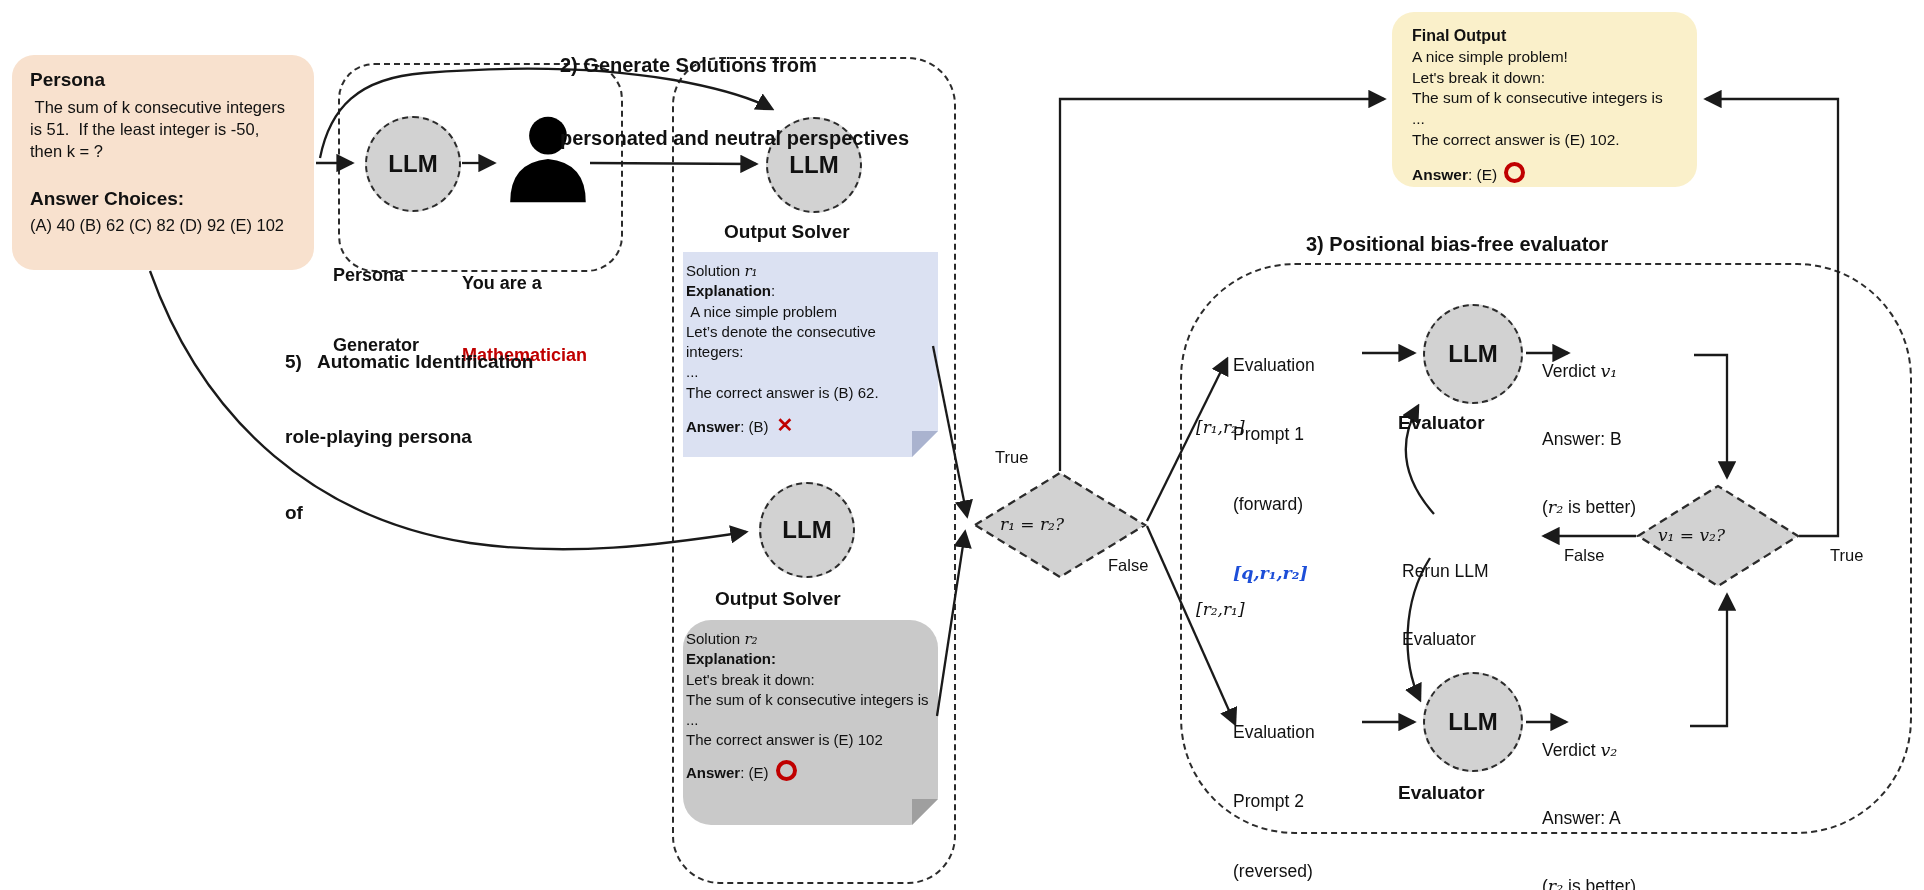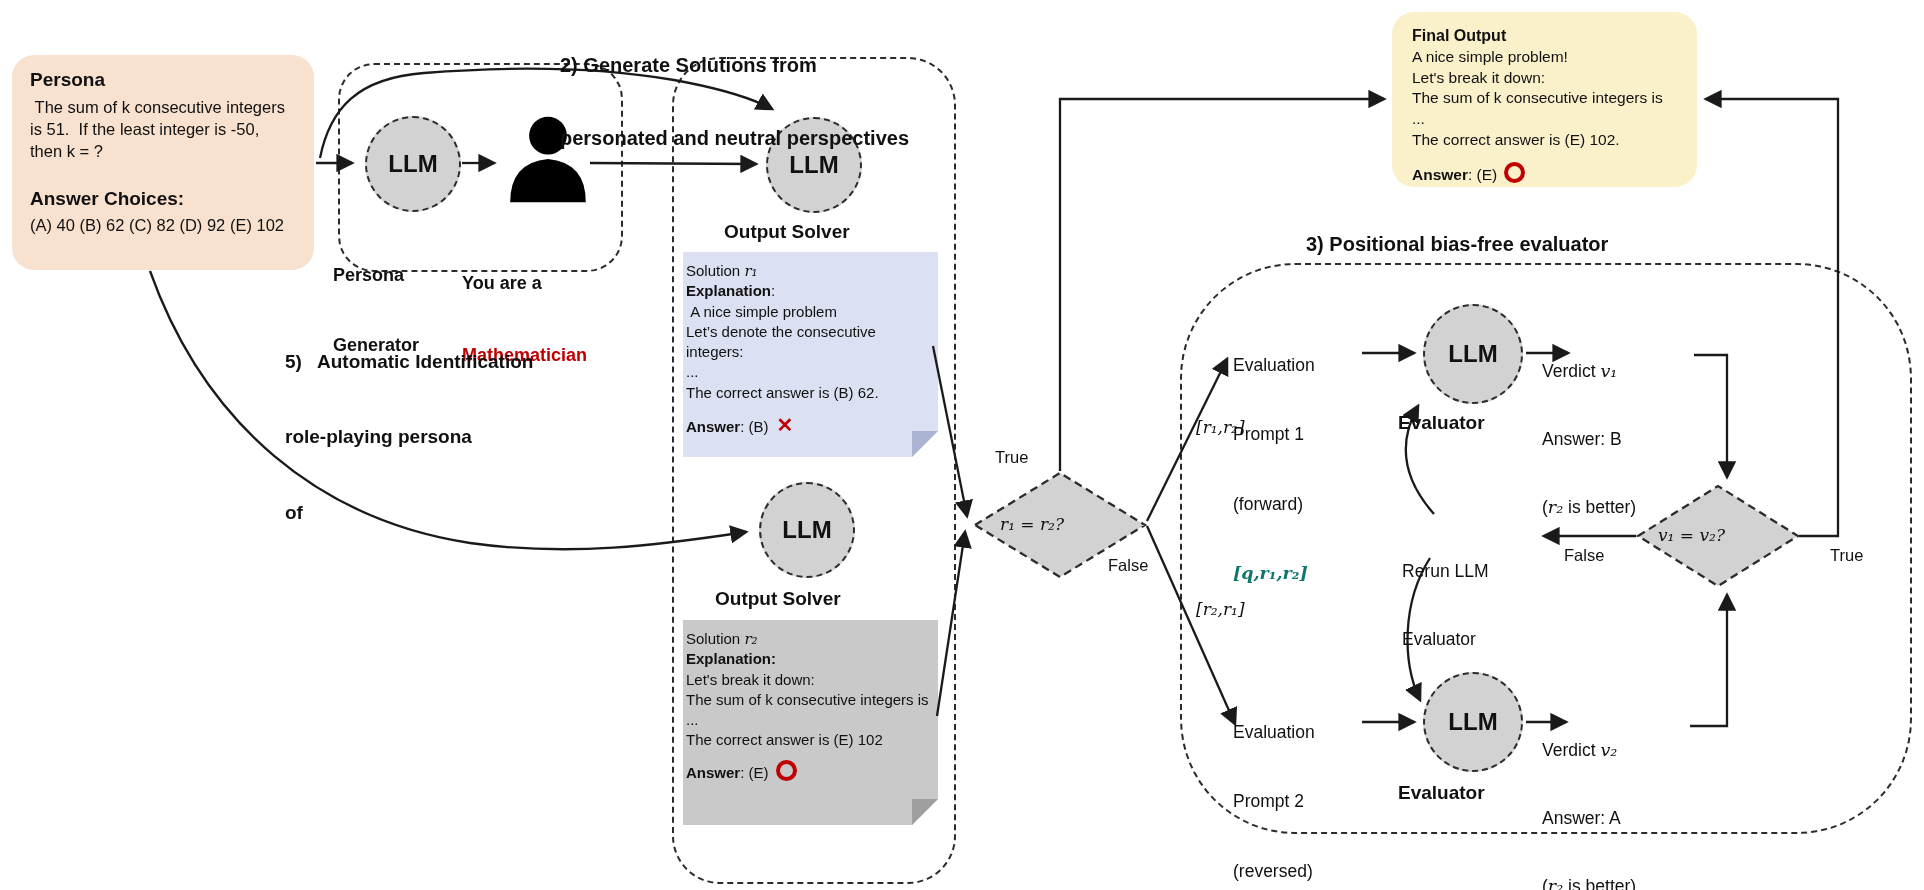--- a/index.html
+++ b/index.html
@@ -2,37 +2,37 @@
 <html><head>
 <meta charset="utf-8">
 <style>
   html,body{margin:0;padding:0;background:#fff;}
   .canvas{position:relative;width:1924px;height:890px;background:#ffffff;overflow:hidden;
           font-family:"Liberation Sans", sans-serif;color:#111;}
   .abs{position:absolute;}
   .txt{white-space:pre-wrap;line-height:1.35;}
   .bold{font-weight:bold;}
   .math{font-family:"DejaVu Serif", serif;font-style:italic;}
-  .math-red{font-family:"DejaVu Serif", serif;font-style:italic;font-weight:bold;color:#0f766e;}
+  .math-red{font-family:"DejaVu Serif", serif;font-style:italic;font-weight:bold;color:#1d4ed8;}
   .red{color:#c00000;}
   
   .round-box{position:absolute;border-radius:22px;}
   .q-box{left:12px;top:55px;width:302px;height:215px;background:#f8e1ce;padding:12px 18px;box-sizing:border-box;font-size:16.5px;}
   .final-box{left:1392px;top:12px;width:305px;height:175px;background:#faf0ca;padding:13px 20px;box-sizing:border-box;font-size:15.5px;}
   .dashed-box{position:absolute;border:2.5px dashed #2b2b2b;box-sizing:border-box;background:transparent;}
   .persona-box{left:338px;top:63px;width:285px;height:209px;border-radius:36px;}
   .solver-box{left:672px;top:57px;width:284px;height:827px;border-radius:48px;}
   .panel3-box{left:1180px;top:263px;width:732px;height:571px;border-radius:115px;}
   
   .llm{position:absolute;border:2.5px dashed #2b2b2b;border-radius:50%;background:#d2d2d2;
        display:flex;align-items:center;justify-content:center;font-weight:bold;font-size:24px;box-sizing:border-box;}
   
   .note{position:absolute;width:255px;height:205px;padding:9px 3px;box-sizing:border-box;font-size:15px;line-height:1.4;}
   .note1{left:683px;top:252px;background:#dbe1f2;clip-path:polygon(0 0,100% 0,100% calc(100% - 26px),calc(100% - 26px) 100%,0 100%);}
-  .note2{left:683px;top:620px;background:#c9c9c9;clip-path:polygon(0 0,100% 0,100% calc(100% - 26px),calc(100% - 26px) 100%,0 100%);}
+  .note2{left:683px;top:620px;background:#c9c9c9;clip-path:polygon(0 0,100% 0,100% calc(100% - 26px),calc(100% - 26px) 100%,0 100%);border-radius:28px;}
   .fold{position:absolute;width:26px;height:26px;clip-path:polygon(0 0,100% 0,0 100%);}
   .fold-n1{left:912px;top:431px;background:#aab3cf;}
   .fold-n2{left:912px;top:799px;background:#9f9f9f;}
   .xmark{color:#c00000;font-weight:bold;font-size:20px;margin-left:8px;}
   .ring{display:inline-block;width:13px;height:13px;border:4px solid #c00000;border-radius:50%;margin-left:7px;vertical-align:-3px;}
   .svg-layer{position:absolute;left:0;top:0;pointer-events:none;}
   .lbl{position:absolute;text-align:left;}
 </style>
 </head>
 <body>

